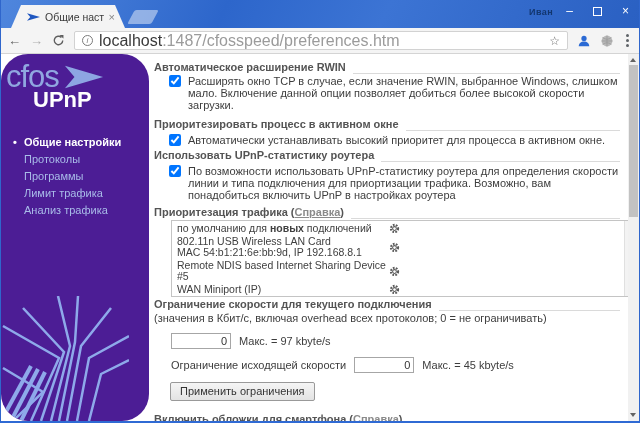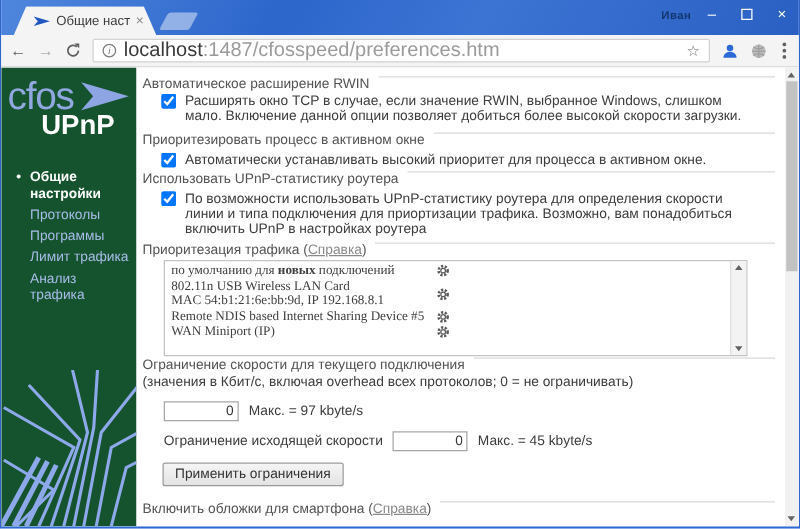--- a/index.html
+++ b/index.html
@@ -36,45 +36,45 @@
                color:#7b7b7b; font-size:8px; line-height:9px; text-align:center; flex:none; font-style:italic; }
   .url { font-size:16px; color:#9b9b9b; white-space:nowrap; overflow:hidden; flex:1; }
   .url .host { color:#3a3a3a; }
   .star { font-size:12px; color:#6f6f6f; }
   .menu-dots { display:flex; flex-direction:column; gap:2px; padding:0 3px; }
   .menu-dots i { width:3px; height:3px; border-radius:50%; background:#5f6368; }
 
   
   .content { flex:1; display:flex; overflow:hidden; background:#fff; }
 
-  .sidebar { width:108px; flex:none; background:#14532d; position:relative; overflow:hidden; }
+  .sidebar { width:148px; flex:none; background:#4c1d95; position:relative; overflow:hidden;border-radius:27px; }
   .logo { padding:8px 0 0 5px; position:relative; z-index:2; }
   .logo-top { display:flex; align-items:center; }
   .logo-cfos { font-size:31px; line-height:30px; color:#90a7e0; letter-spacing:-1px; }
   .logo-arrow { width:46px; height:26px; margin-left:2px; }
   .logo-speed { font-size:22px; font-weight:bold; color:#fff; margin:-5px 0 0 27px; letter-spacing:0; }
   .menu { margin-top:22px; position:relative; z-index:2; }
   .mitem { position:relative; padding:1px 4px 1px 23px; margin-bottom:2px;
            font-size:11px; line-height:13px; color:#a9bce9; cursor:default; }
   .mitem.active { color:#fff; font-weight:bold; }
   .mitem .bullet { position:absolute; left:12px; top:1px; color:#fff; }
   .deco { position:absolute; left:0; bottom:0; z-index:1; }
 
   .main { flex:1; background:#fff; padding:5px 8px 0 5px; font-size:11px; color:#3d3d3d; overflow:hidden; }
-  .sec { display:flex; align-items:flex-start; gap:7px; color:#545454; line-height:13px; white-space:nowrap; }
+  .sec { display:flex; align-items:flex-end; gap:7px; color:#545454; line-height:13px; white-space:nowrap;font-weight:bold; }
   .sec .rule { flex:1; border-top:1px solid #dadada; height:0; }
   .helplink { color:#8a8a8a; text-decoration:underline; cursor:pointer; }
   .paren { color:#545454; }
   .para { margin-left:15px; display:flex; align-items:flex-start; gap:7px; max-width:468px; line-height:12px; }
   .para input[type=checkbox] { width:12px; height:12px; margin-top:0; flex:none; }
 
   .listbox { margin-left:17px; width:467px; height:77px; border:1px solid #c4c4c4;
              position:relative; padding:2px 16px 2px 0; }
   .lrow { display:flex; align-items:center; padding-left:5px; margin-bottom:1px; cursor:default; }
-  .lrow .lname { width:212px; font-size:10.5px; line-height:11.5px; color:#404040;font-family:Liberation Serif, serif; }
+  .lrow .lname { width:212px; font-size:10.5px; line-height:11.5px; color:#404040; }
   .gear { width:11px; height:11px; flex:none; cursor:pointer; }
   .lscroll { position:absolute; right:0; top:0; bottom:0; width:13px; background:#f3f3f3;
              border-left:1px solid #e0e0e0; display:flex; flex-direction:column;
              justify-content:space-between; align-items:center; padding:3px 0; }
   .tri-up { width:0; height:0; border-left:3px solid transparent; border-right:3px solid transparent;
             border-bottom:4px solid #636363; }
   .tri-down { width:0; height:0; border-left:3px solid transparent; border-right:3px solid transparent;
               border-top:4px solid #636363; }
 
   .subnote { margin-top:1px; line-height:13px; color:#3d3d3d; }

